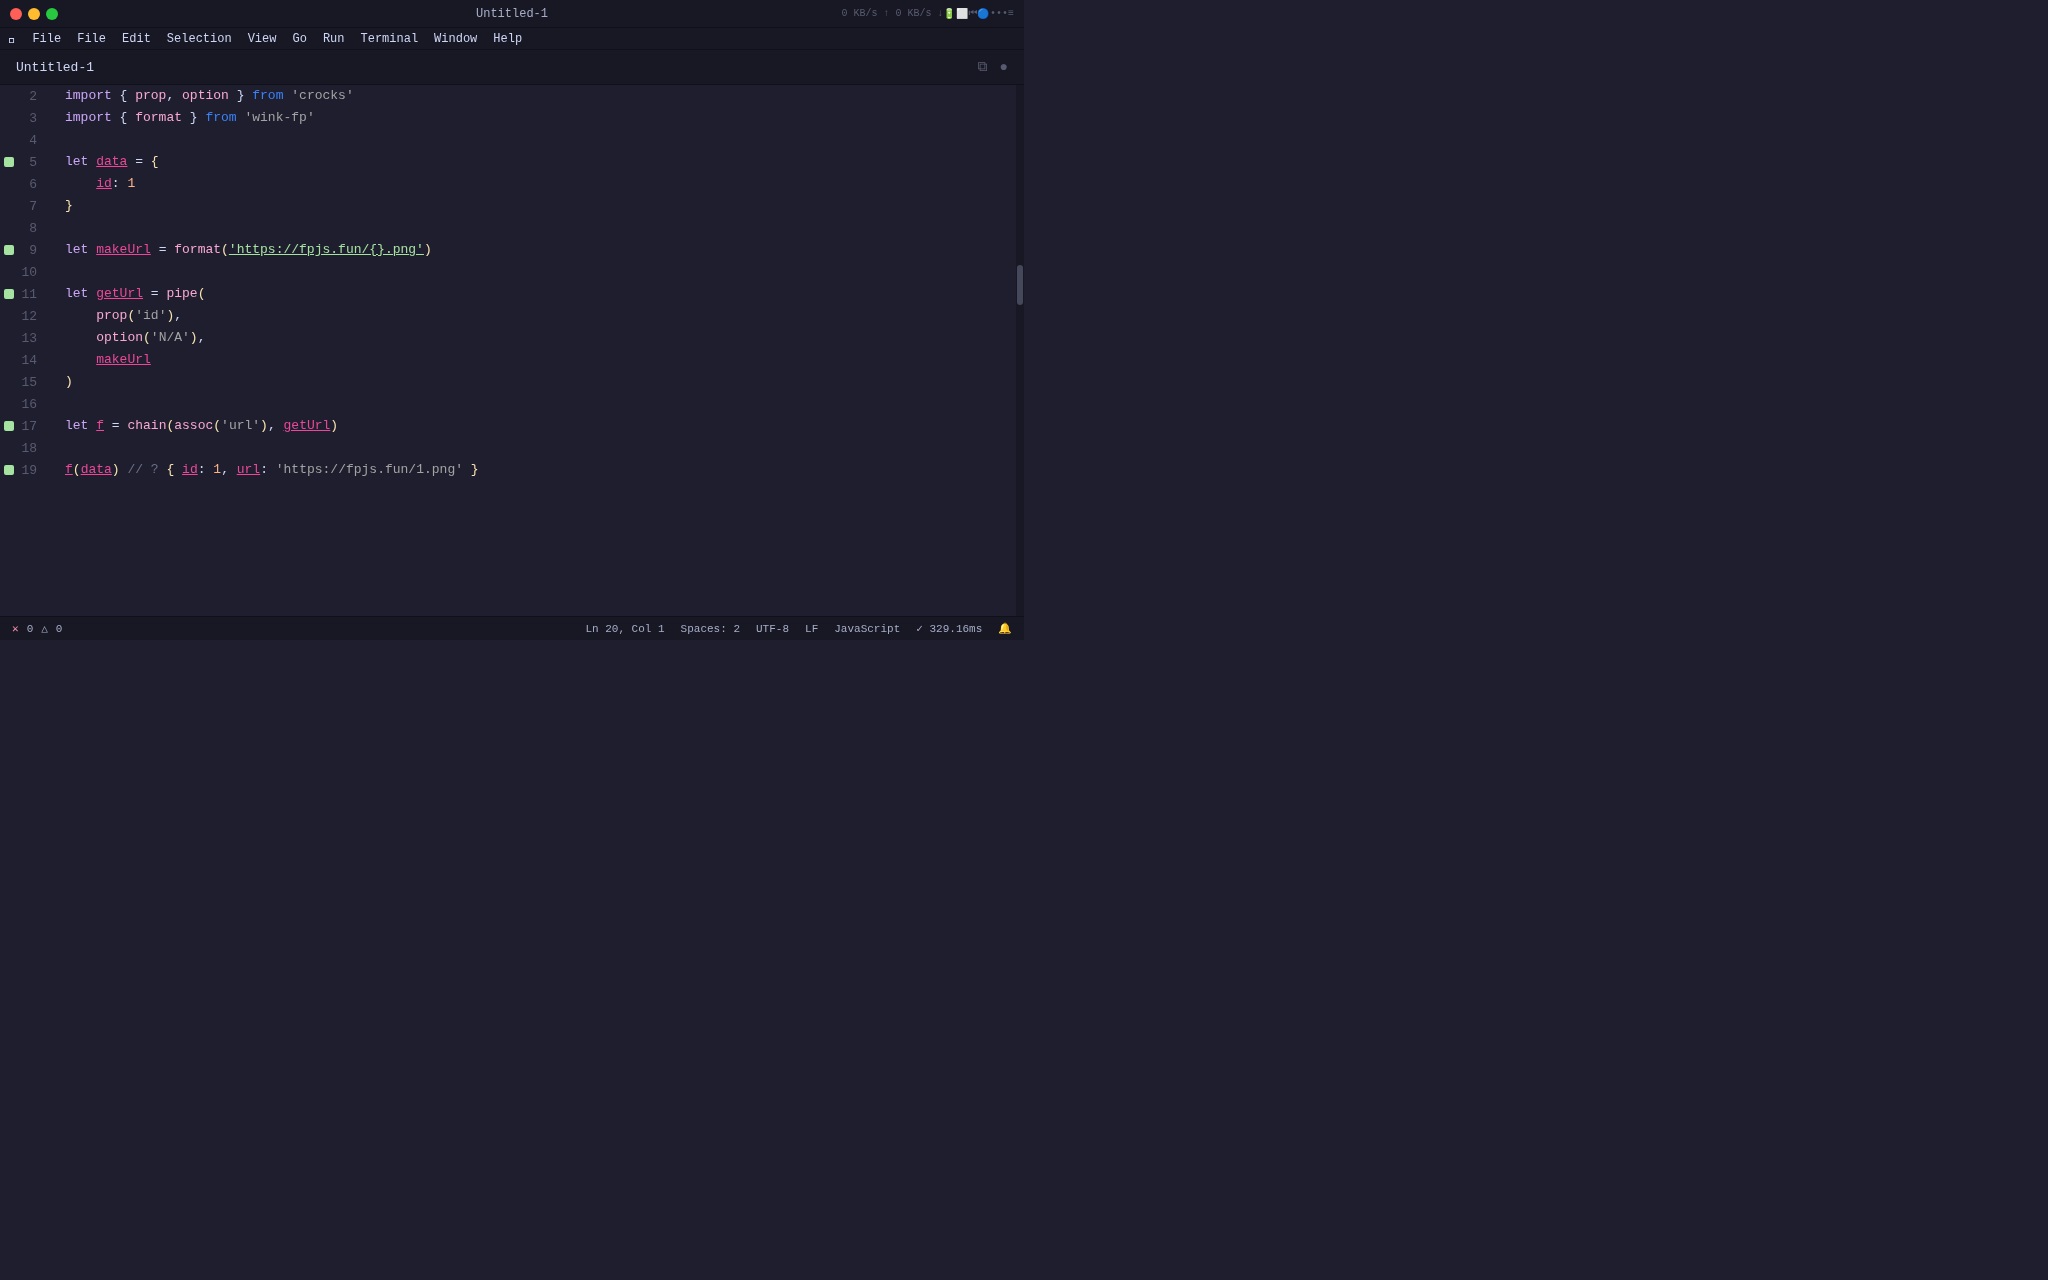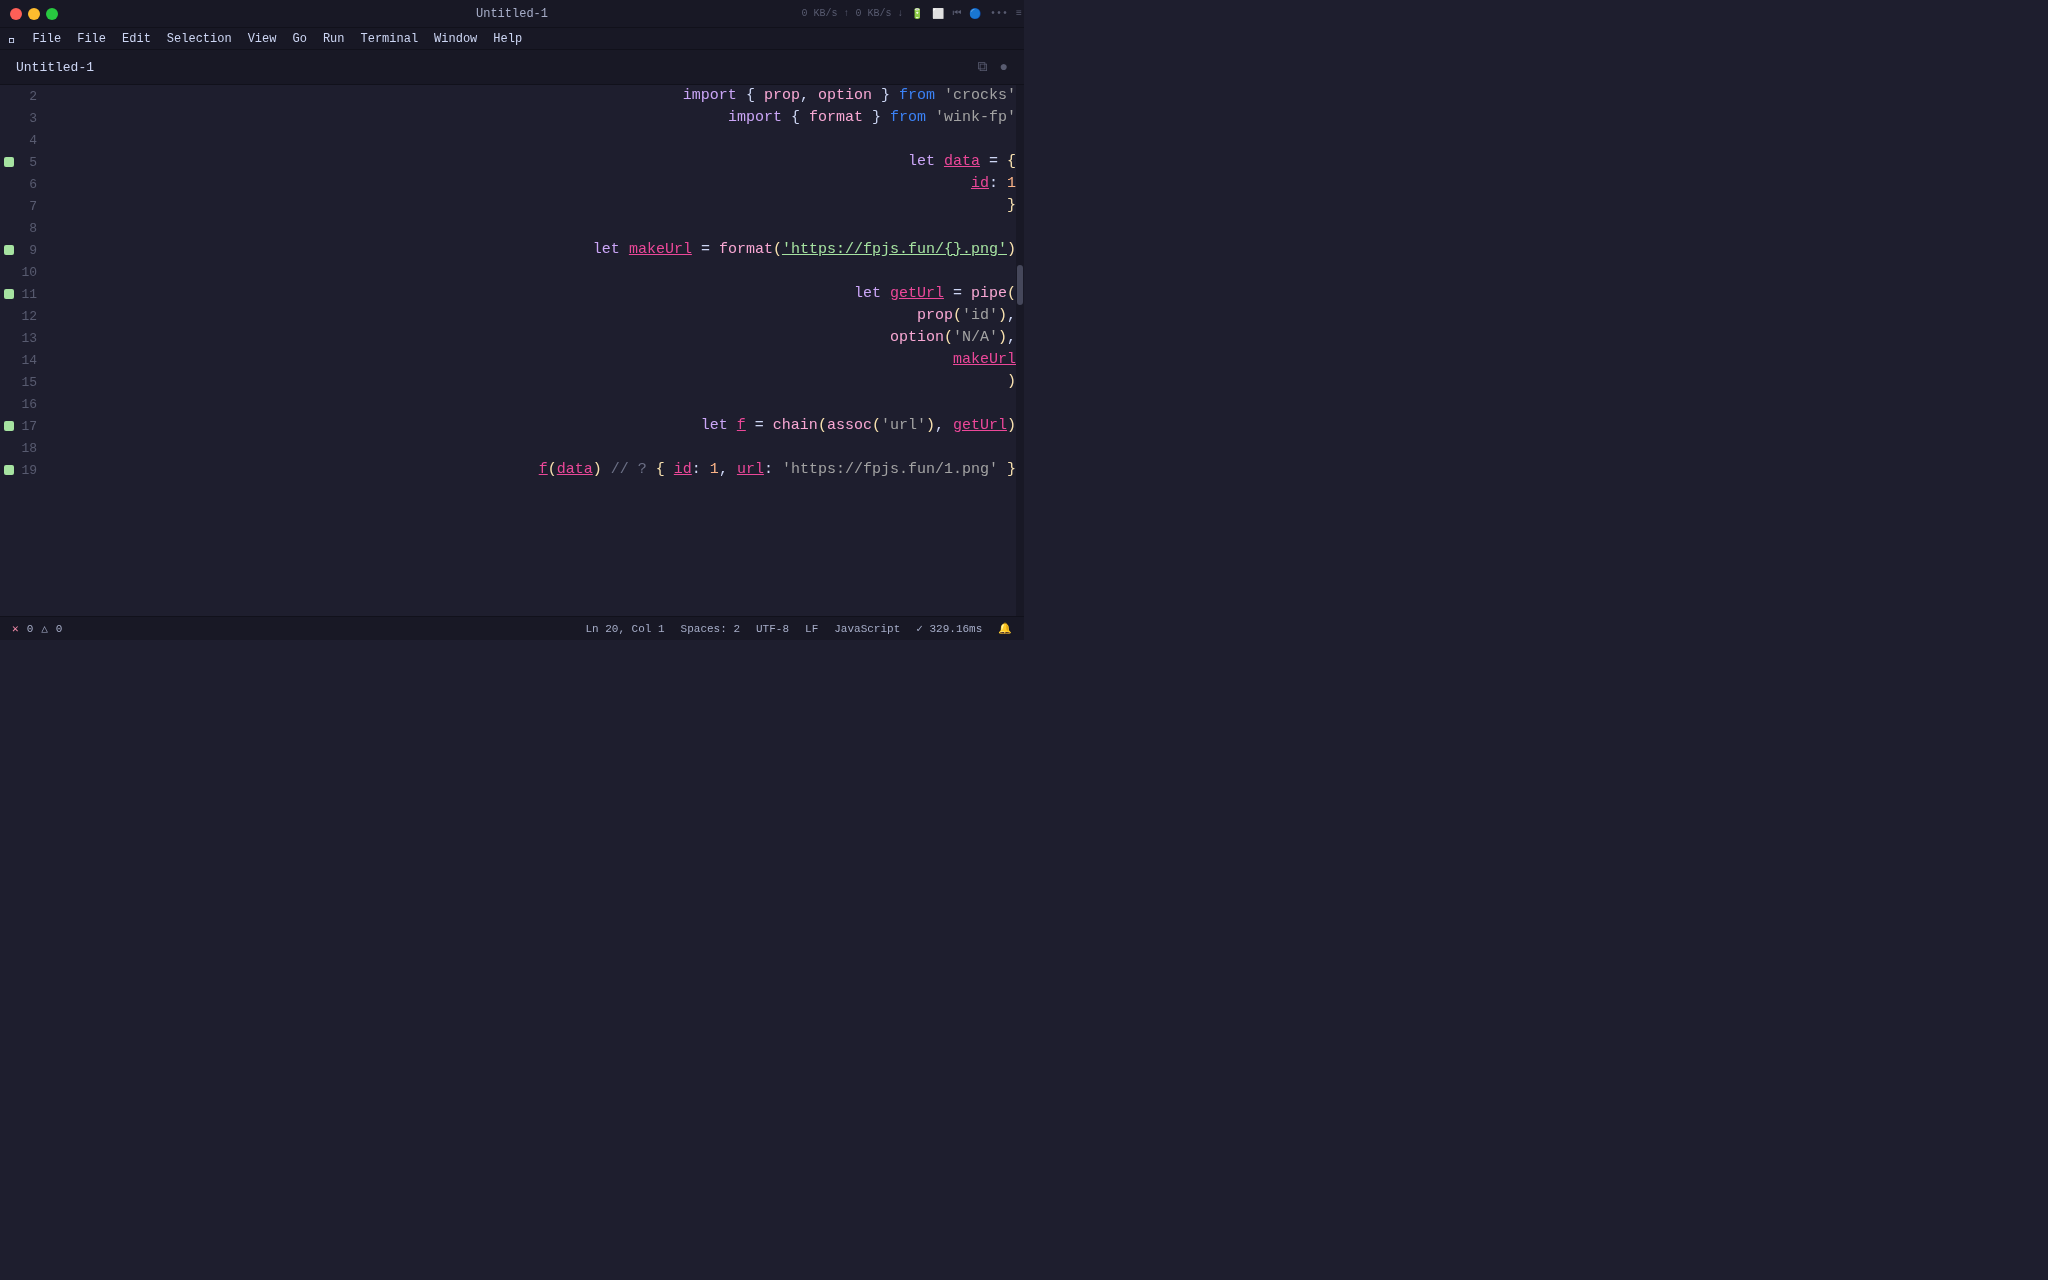--- a/index.html
+++ b/index.html
@@ -36,23 +36,23 @@
     }
     .dot-red { background: #ff5f57; }
     .dot-yellow { background: #febc2e; }
     .dot-green { background: #28c840; }
     .titlebar-title {
       font-size: 12px;
       color: #a6adc8;
     }
     .titlebar-right {
       position: absolute;
-      right: 2px;
-      display: flex;
-      gap: 8px;
+      right: 10px;
+      display: flex;
+      gap: 0;
       align-items: center;
       color: #585b70;
       font-size: 10px;
     }
     .menubar {
       background: #181825;
       height: 22px;
       display: flex;
       align-items: center;
       padding: 0 8px;
@@ -123,23 +123,22 @@
     .code-area {
       flex: 1;
       padding-left: 10px;
       overflow-x: auto;
     }
     .code-line {
       height: 22px;
       display: flex;
       align-items: center;
       white-space: pre;
-      font-size: 15px;
+      font-size: 13px;
       line-height: 22px;
-      justify-content: flex-end;
     }
     .scrollbar {
       width: 8px;
       background: #181825;
       position: relative;
     }
     .scrollbar-thumb {
       width: 6px;
       height: 40px;
       background: #45475a;

